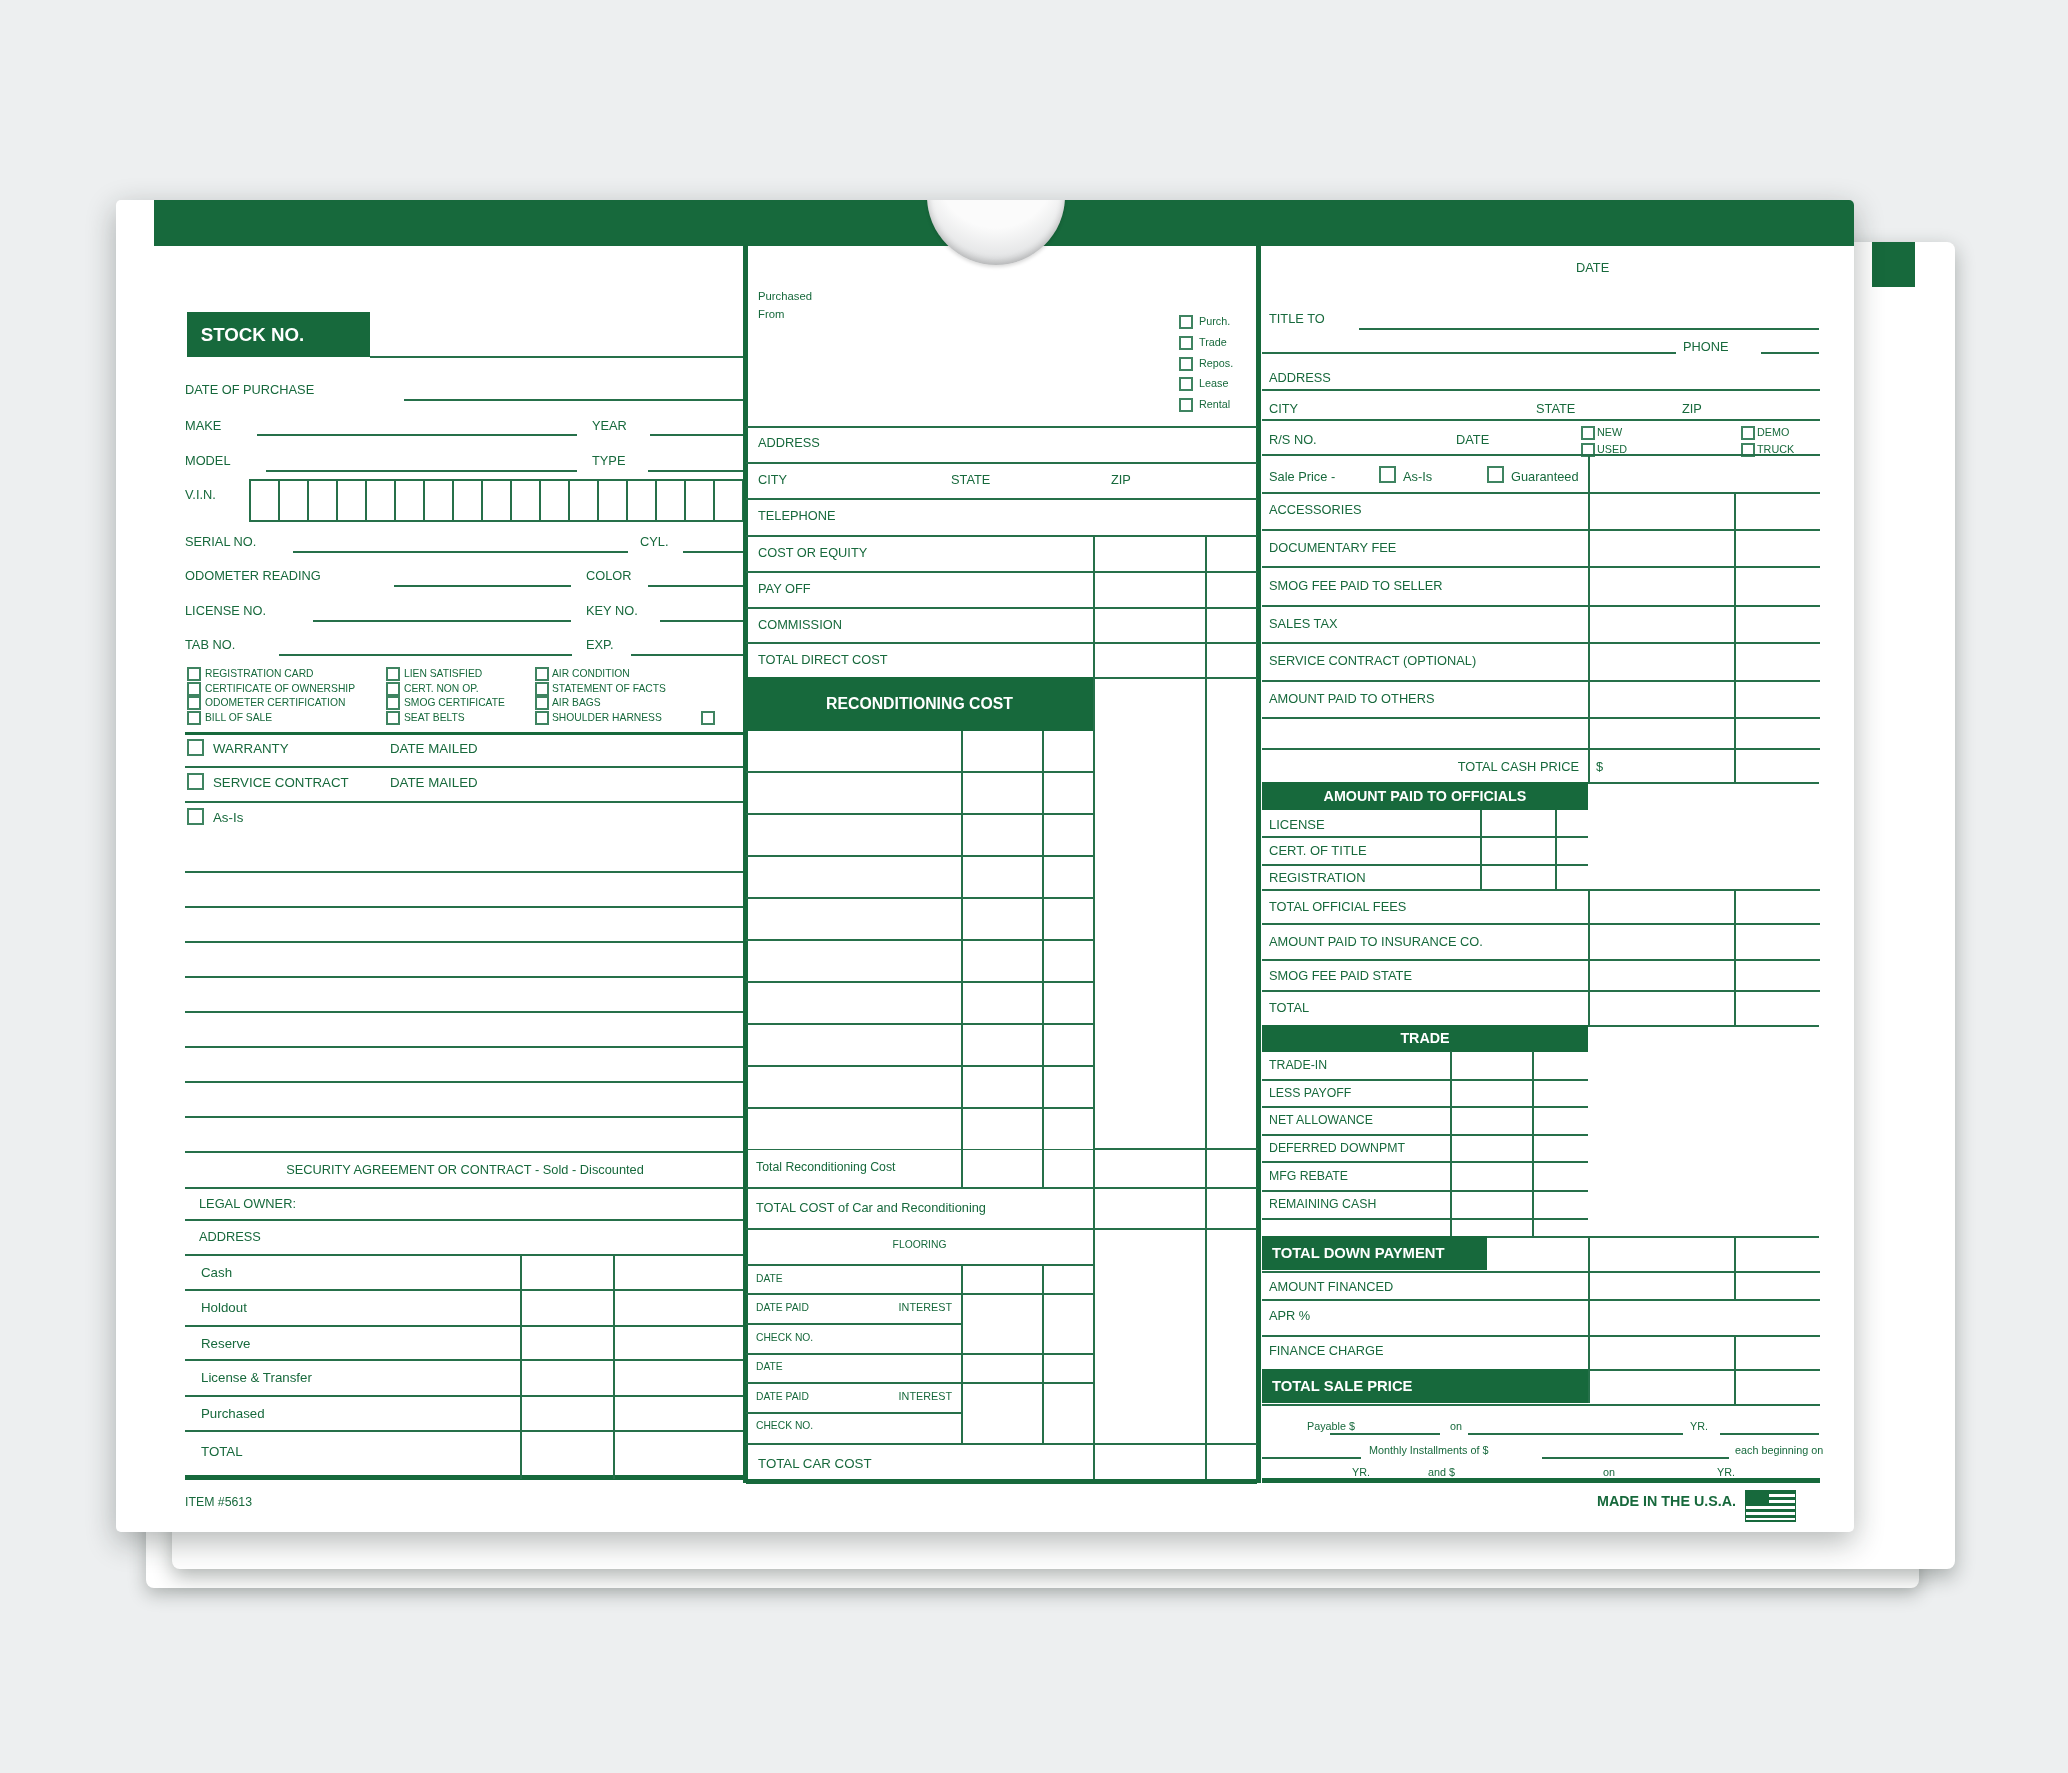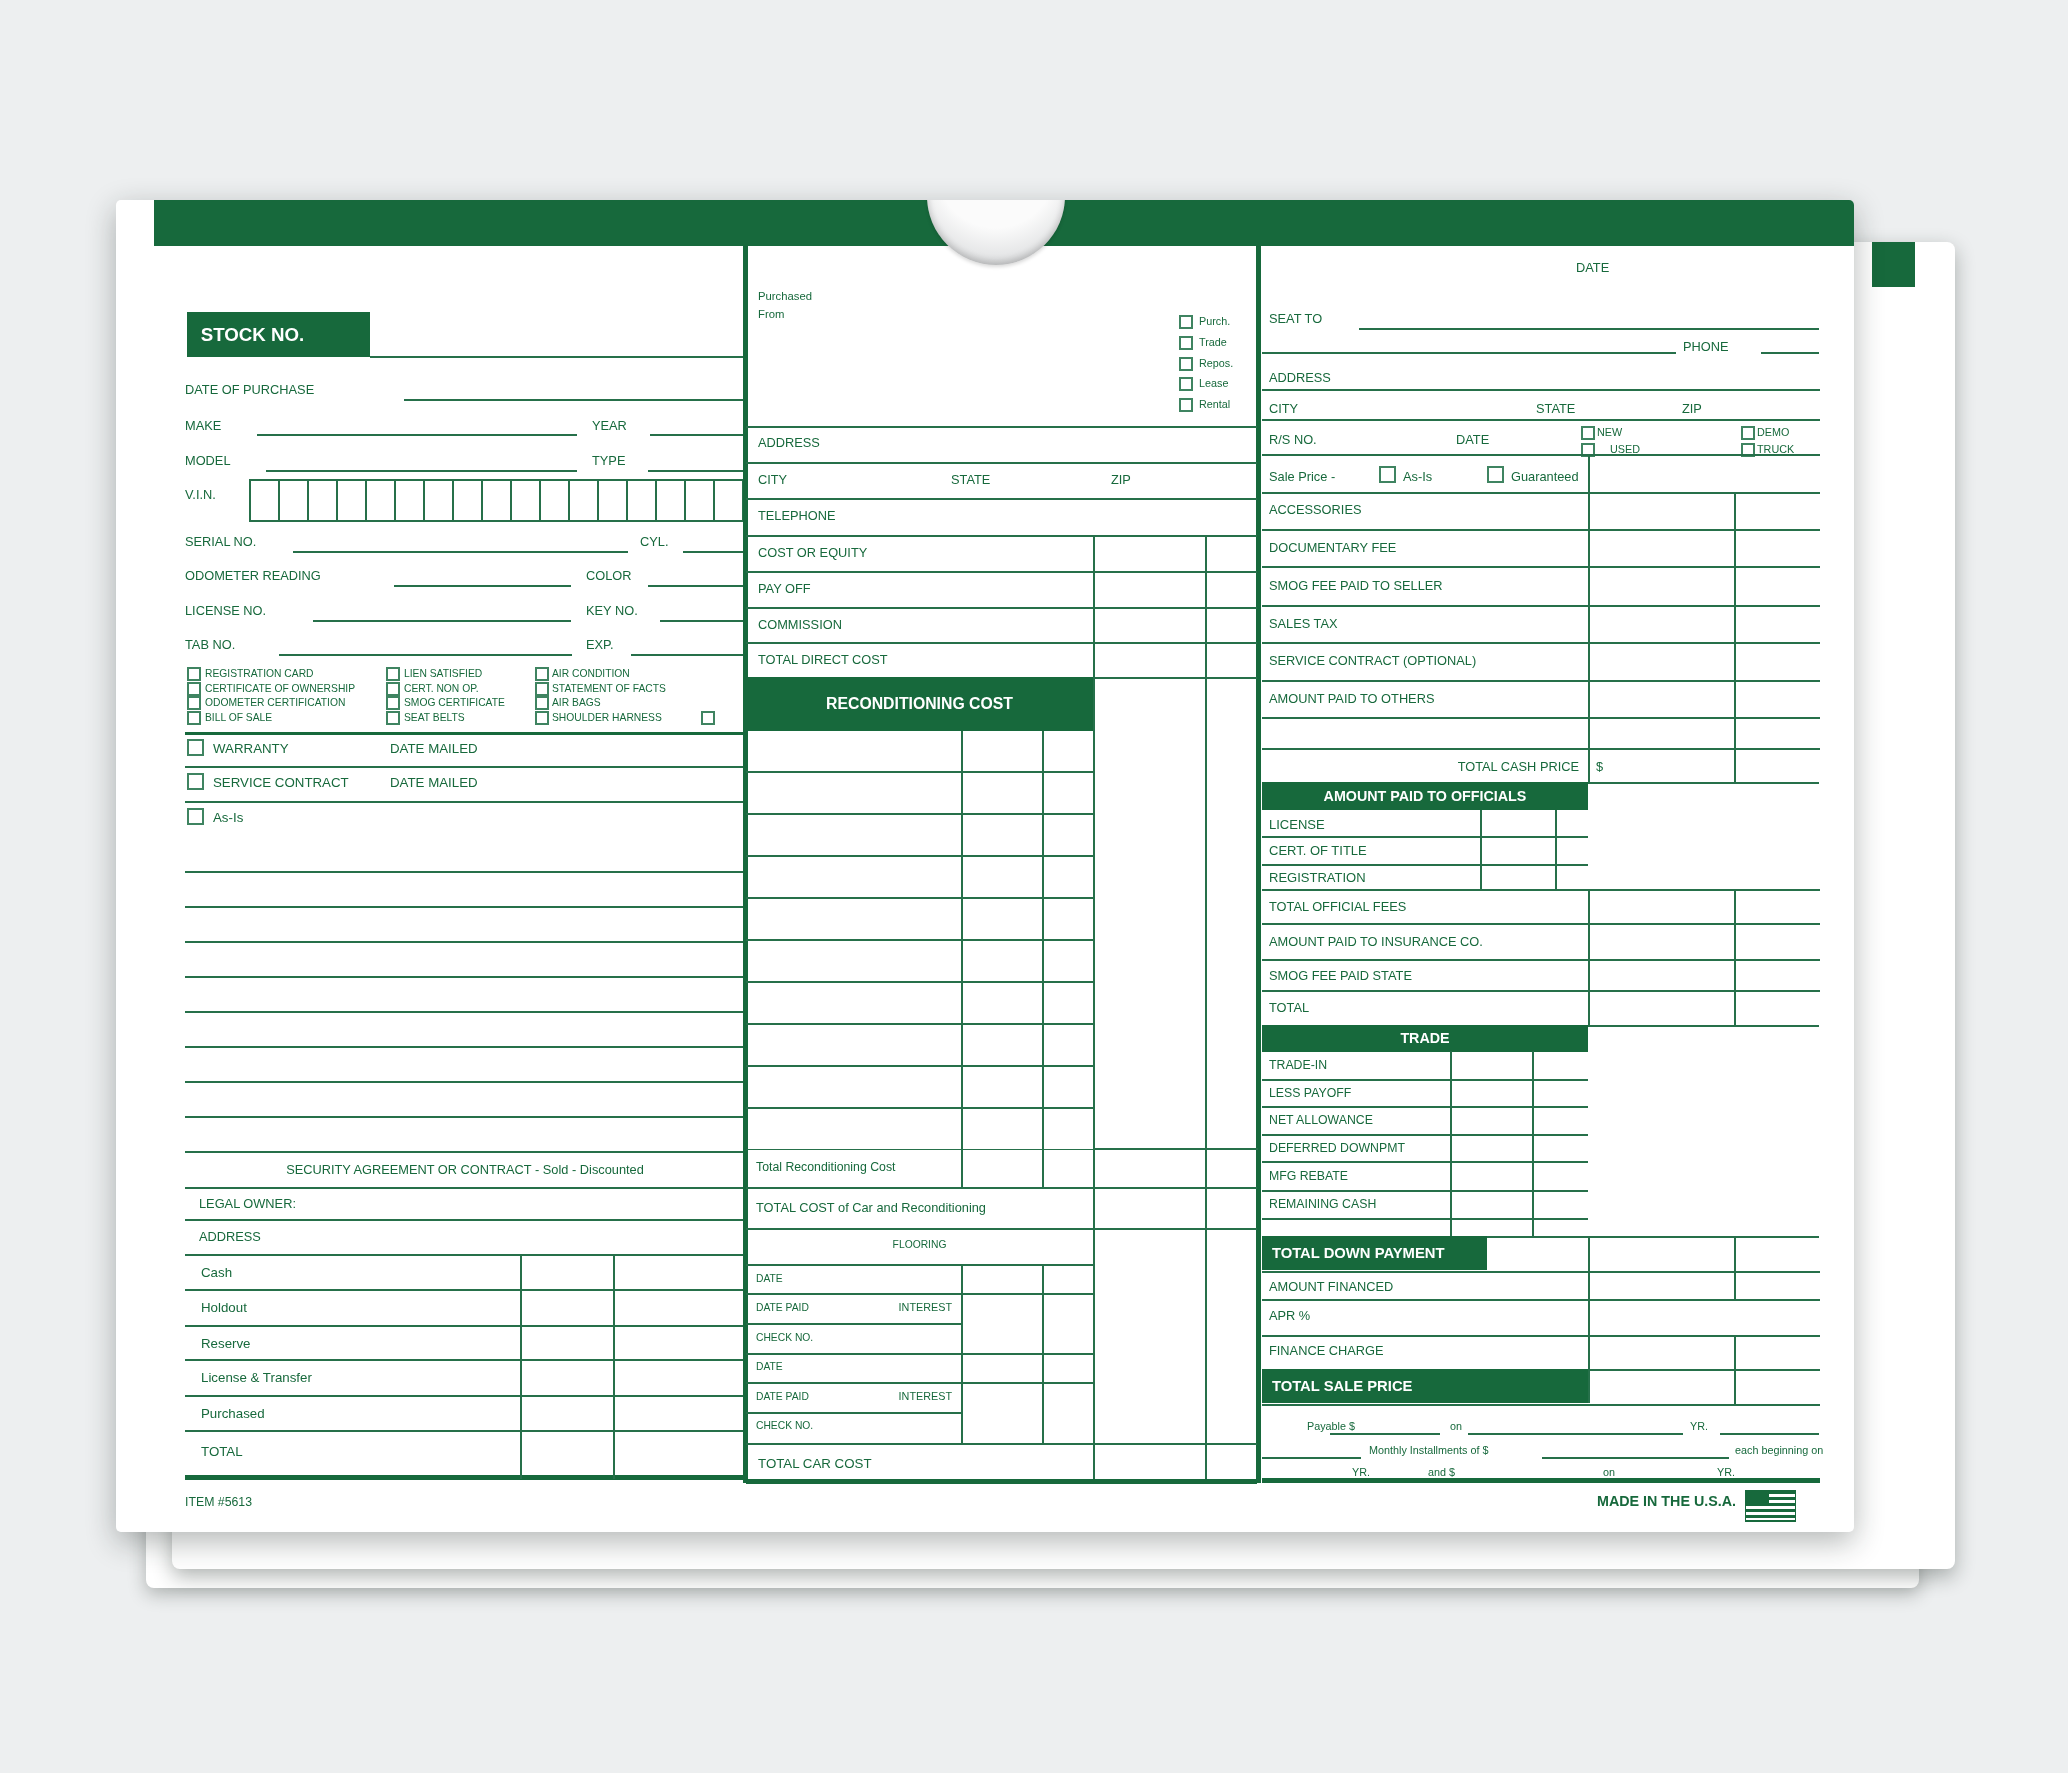--- a/index.html
+++ b/index.html
@@ -231,39 +231,39 @@
     <div class="hl" style="left:630px;top:1212px;width:215px;"></div>
     <div class="lbl s10" style="left:640px;top:1221px;">CHECK NO.</div>
     <div class="vl" style="left:845px;top:1064px;height:179px;"></div>
     <div class="vl" style="left:926px;top:1064px;height:179px;"></div>
 
     <div class="hl" style="left:630px;top:1243px;width:511px;"></div>
     <div class="lbl s135" style="left:642px;top:1257px;">TOTAL CAR COST</div>
     <div class="hl th" style="left:630px;top:1279px;width:511px;"></div>
 
     <div class="lbl" style="left:1460px;top:61px;">DATE</div>
-    <div class="lbl" style="left:1153px;top:112px;">SEAT TO</div>
+    <div class="lbl" style="left:1153px;top:112px;">TITLE TO</div>
     <div class="hl" style="left:1243px;top:128px;width:460px;"></div>
     <div class="hl" style="left:1146px;top:152px;width:414px;"></div>
     <div class="lbl" style="left:1567px;top:140px;">PHONE</div>
     <div class="hl" style="left:1645px;top:152px;width:58px;"></div>
 
     <div class="lbl" style="left:1153px;top:171px;">ADDRESS</div>
     <div class="hl" style="left:1146px;top:189px;width:558px;"></div>
     <div class="lbl" style="left:1153px;top:202px;">CITY</div>
     <div class="lbl" style="left:1420px;top:202px;">STATE</div>
     <div class="lbl" style="left:1566px;top:202px;">ZIP</div>
     <div class="hl" style="left:1146px;top:219px;width:558px;"></div>
 
     <div class="lbl" style="left:1153px;top:233px;">R/S NO.</div>
     <div class="lbl" style="left:1340px;top:233px;">DATE</div>
     <div class="cb sm" style="left:1465px;top:226px;"></div>
     <div class="lbl s11" style="left:1481px;top:227px;">NEW</div>
     <div class="cb sm" style="left:1465px;top:243px;"></div>
-    <div class="lbl s11" style="left:1481px;top:244px;margin-left:13px;">USED</div>
+    <div class="lbl s11" style="left:1481px;top:244px;">USED</div>
     <div class="cb sm" style="left:1625px;top:226px;"></div>
     <div class="lbl s11" style="left:1641px;top:227px;">DEMO</div>
     <div class="cb sm" style="left:1625px;top:243px;"></div>
     <div class="lbl s11" style="left:1641px;top:244px;">TRUCK</div>
     <div class="hl" style="left:1146px;top:254px;width:558px;"></div>
 
     <div class="lbl" style="left:1153px;top:270px;">Sale Price -</div>
     <div class="cb" style="left:1263px;top:266px;"></div>
     <div class="lbl" style="left:1287px;top:270px;">As-Is</div>
     <div class="cb" style="left:1371px;top:266px;"></div>

